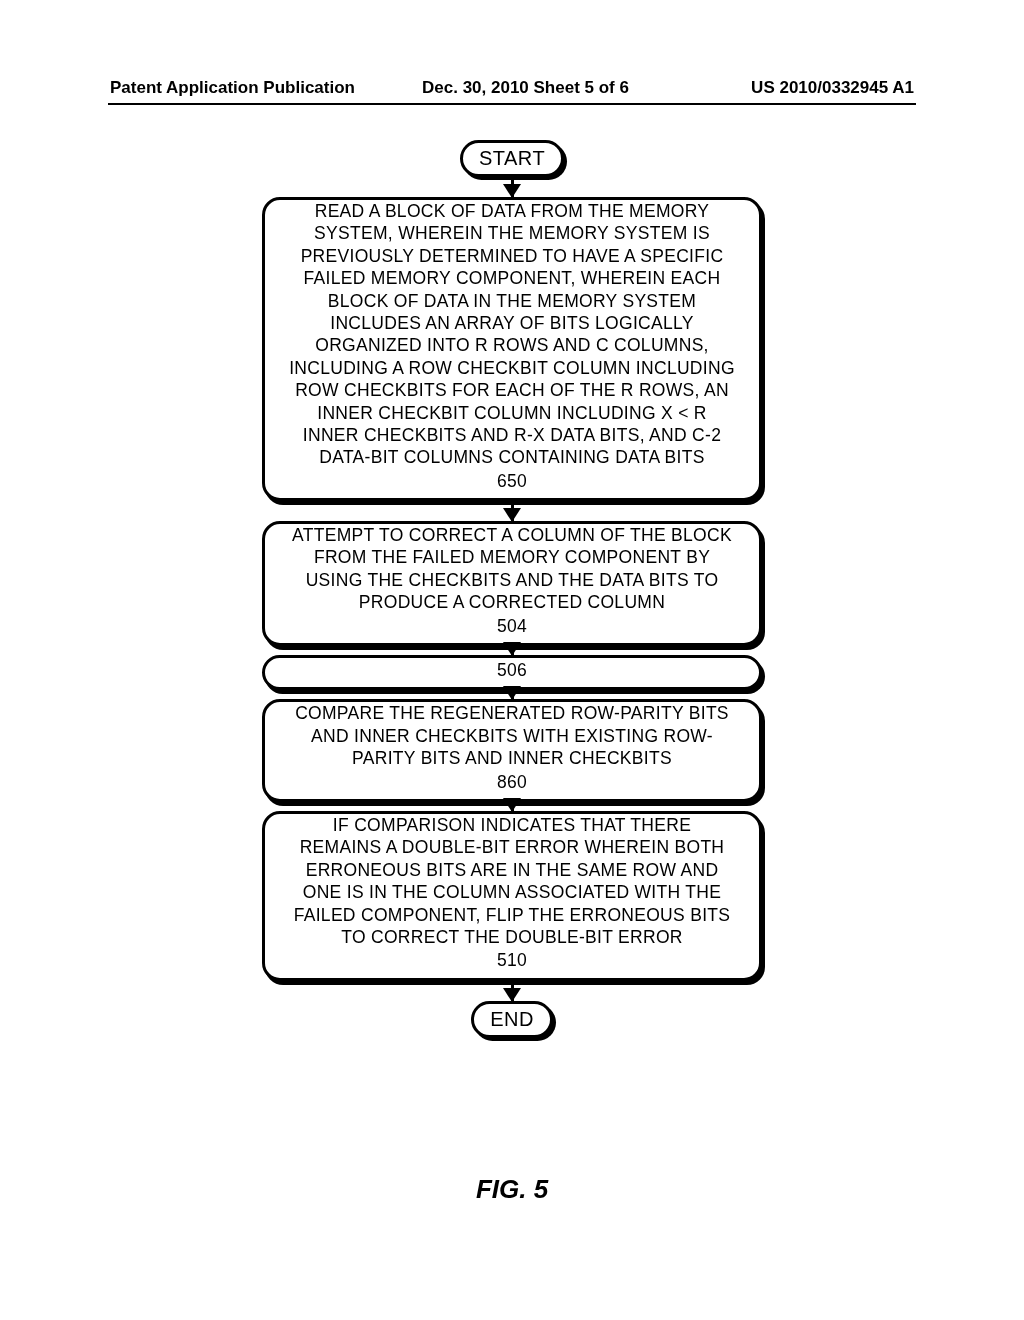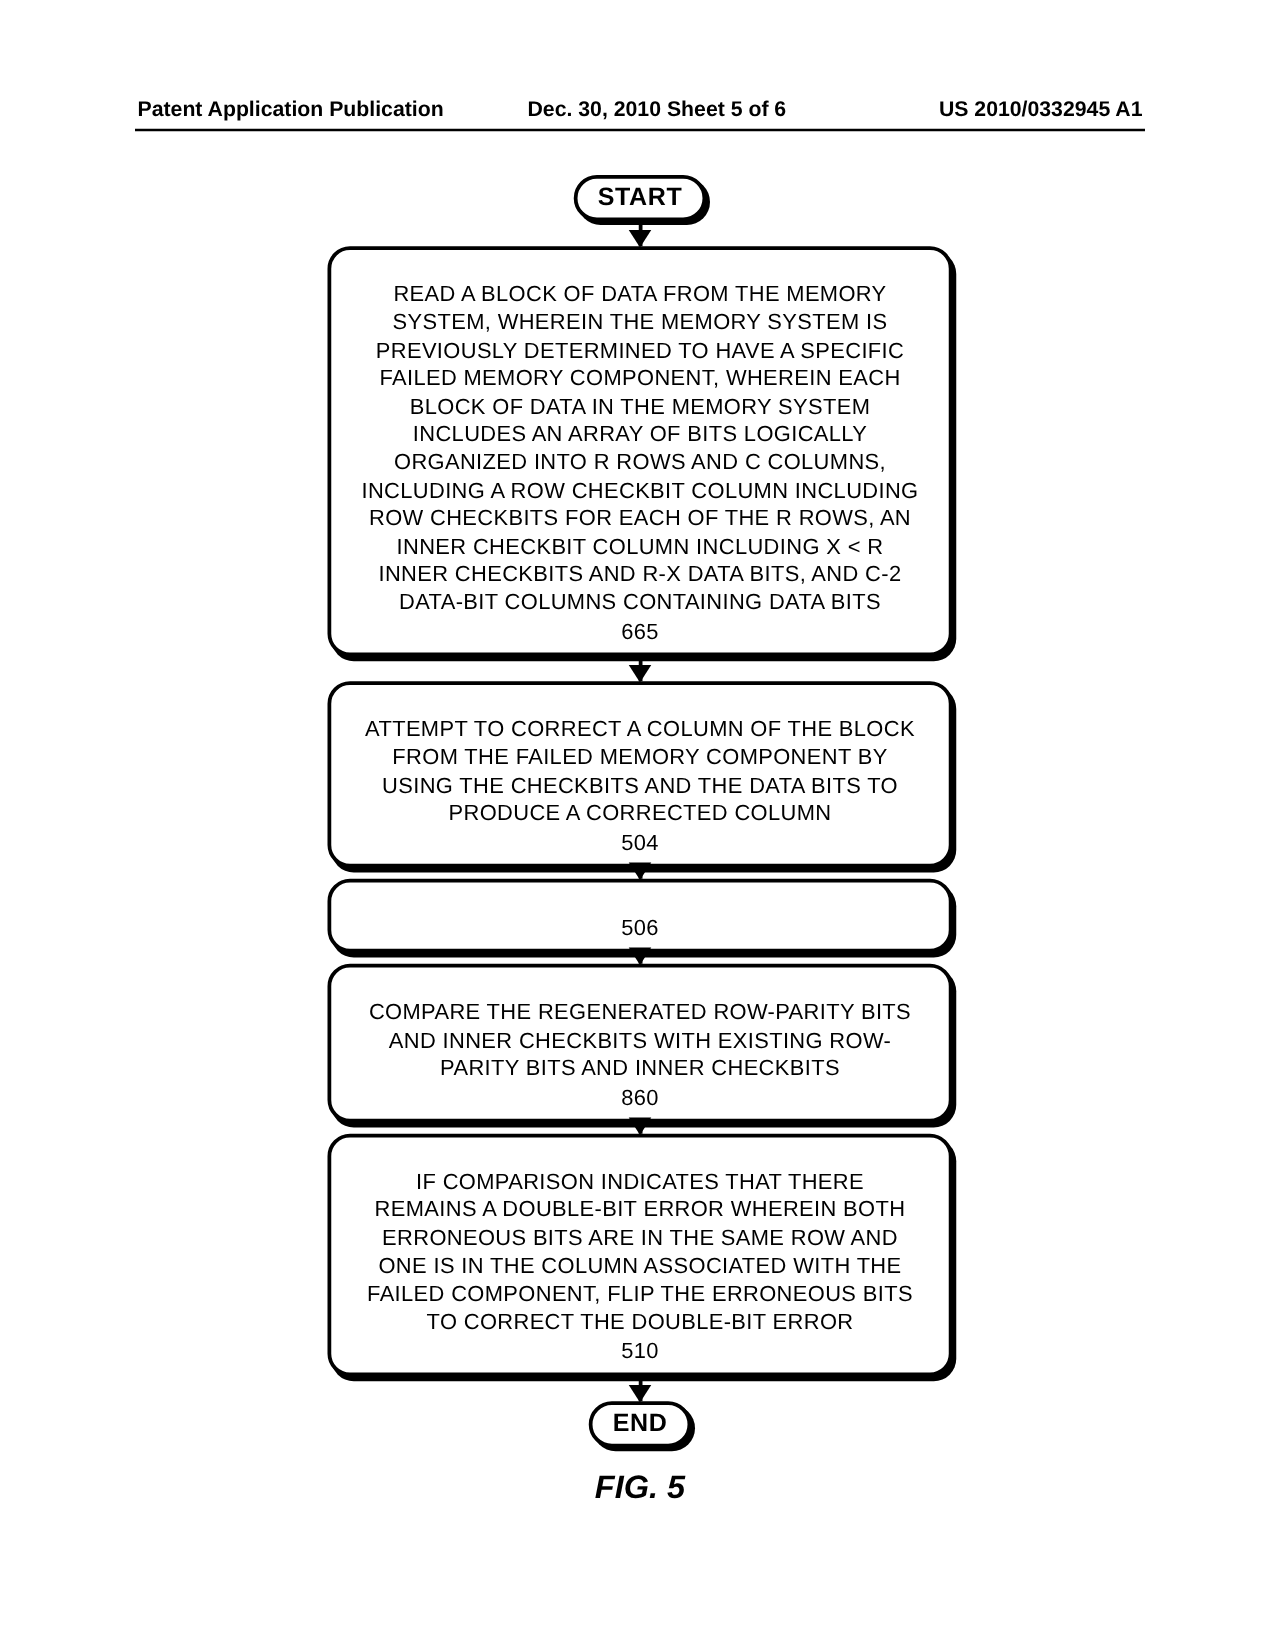--- a/index.html
+++ b/index.html
@@ -48,30 +48,30 @@
       display: flex;
       flex-direction: column;
       align-items: center;
     }
     .terminal {
       background: #fff;
       border: 3.5px solid #000;
       border-radius: 20px;
       padding: 4px 16px;
       font-size: 20px;
-      font-weight: bold;
+      font-weight: normal;
       letter-spacing: 0.5px;
       position: relative;
       box-shadow: 3px 3px 0 #000;
     }
     .process {
       background: #fff;
       border: 3px solid #000;
       border-radius: 18px;
-      padding: 24px 12px 6px 12px;
+      padding: 0 12px 6px 12px;
       font-size: 17.5px;
       text-align: center;
       line-height: 1.28;
       width: 500px;
       position: relative;
       box-shadow: 3px 4px 0 #000;
       letter-spacing: 0.3px;
     }
     .process-text {
       white-space: pre-line;
@@ -134,21 +134,21 @@
 PREVIOUSLY DETERMINED TO HAVE A SPECIFIC
 FAILED MEMORY COMPONENT, WHEREIN EACH
 BLOCK OF DATA IN THE MEMORY SYSTEM
 INCLUDES AN ARRAY OF BITS LOGICALLY
 ORGANIZED INTO R ROWS AND C COLUMNS,
 INCLUDING A ROW CHECKBIT COLUMN INCLUDING
 ROW CHECKBITS FOR EACH OF THE R ROWS, AN
 INNER CHECKBIT COLUMN INCLUDING X &lt; R
 INNER CHECKBITS AND R-X DATA BITS, AND C-2
 DATA-BIT COLUMNS CONTAINING DATA BITS</span>
-    <span class="step-number">665</span>
+    <span class="step-number">650</span>
   </div>
 
   <div class="arrow arrow-short"></div>
 
   <div class="process">
     <span class="process-text">ATTEMPT TO CORRECT A COLUMN OF THE BLOCK
 FROM THE FAILED MEMORY COMPONENT BY
 USING THE CHECKBITS AND THE DATA BITS TO
 PRODUCE A CORRECTED COLUMN</span>
     <span class="step-number">504</span>

